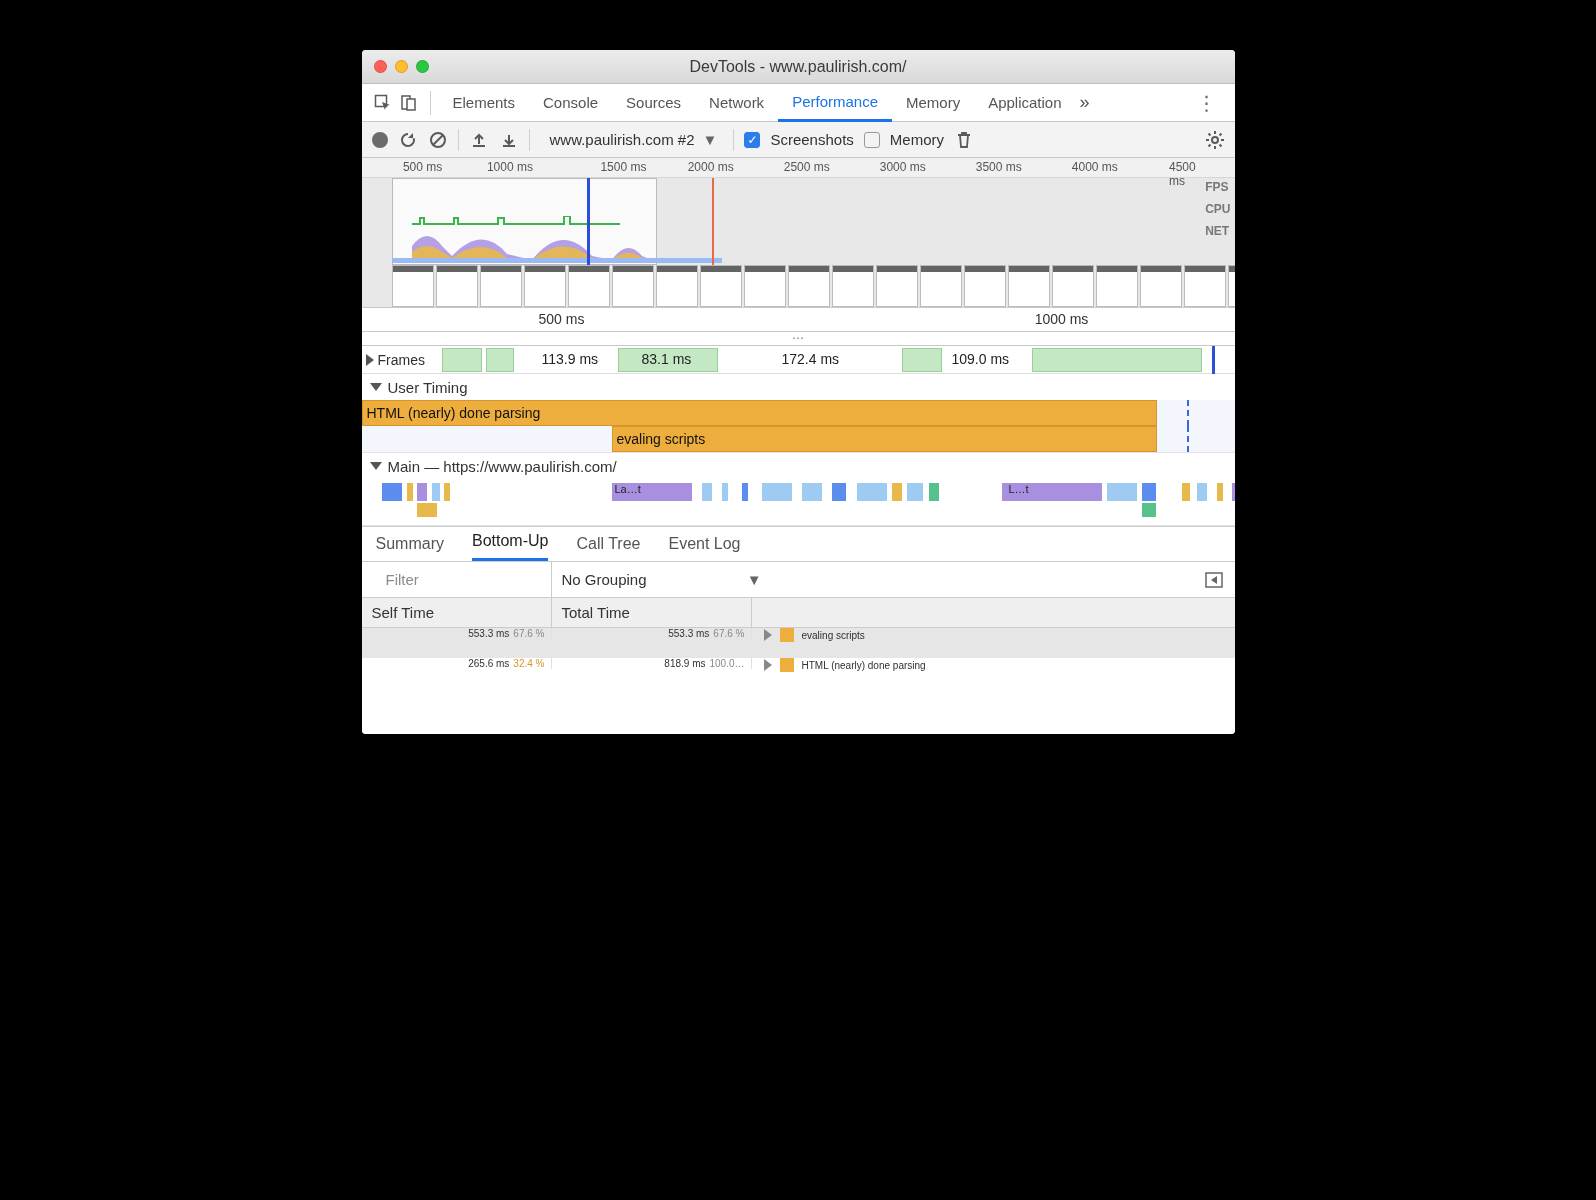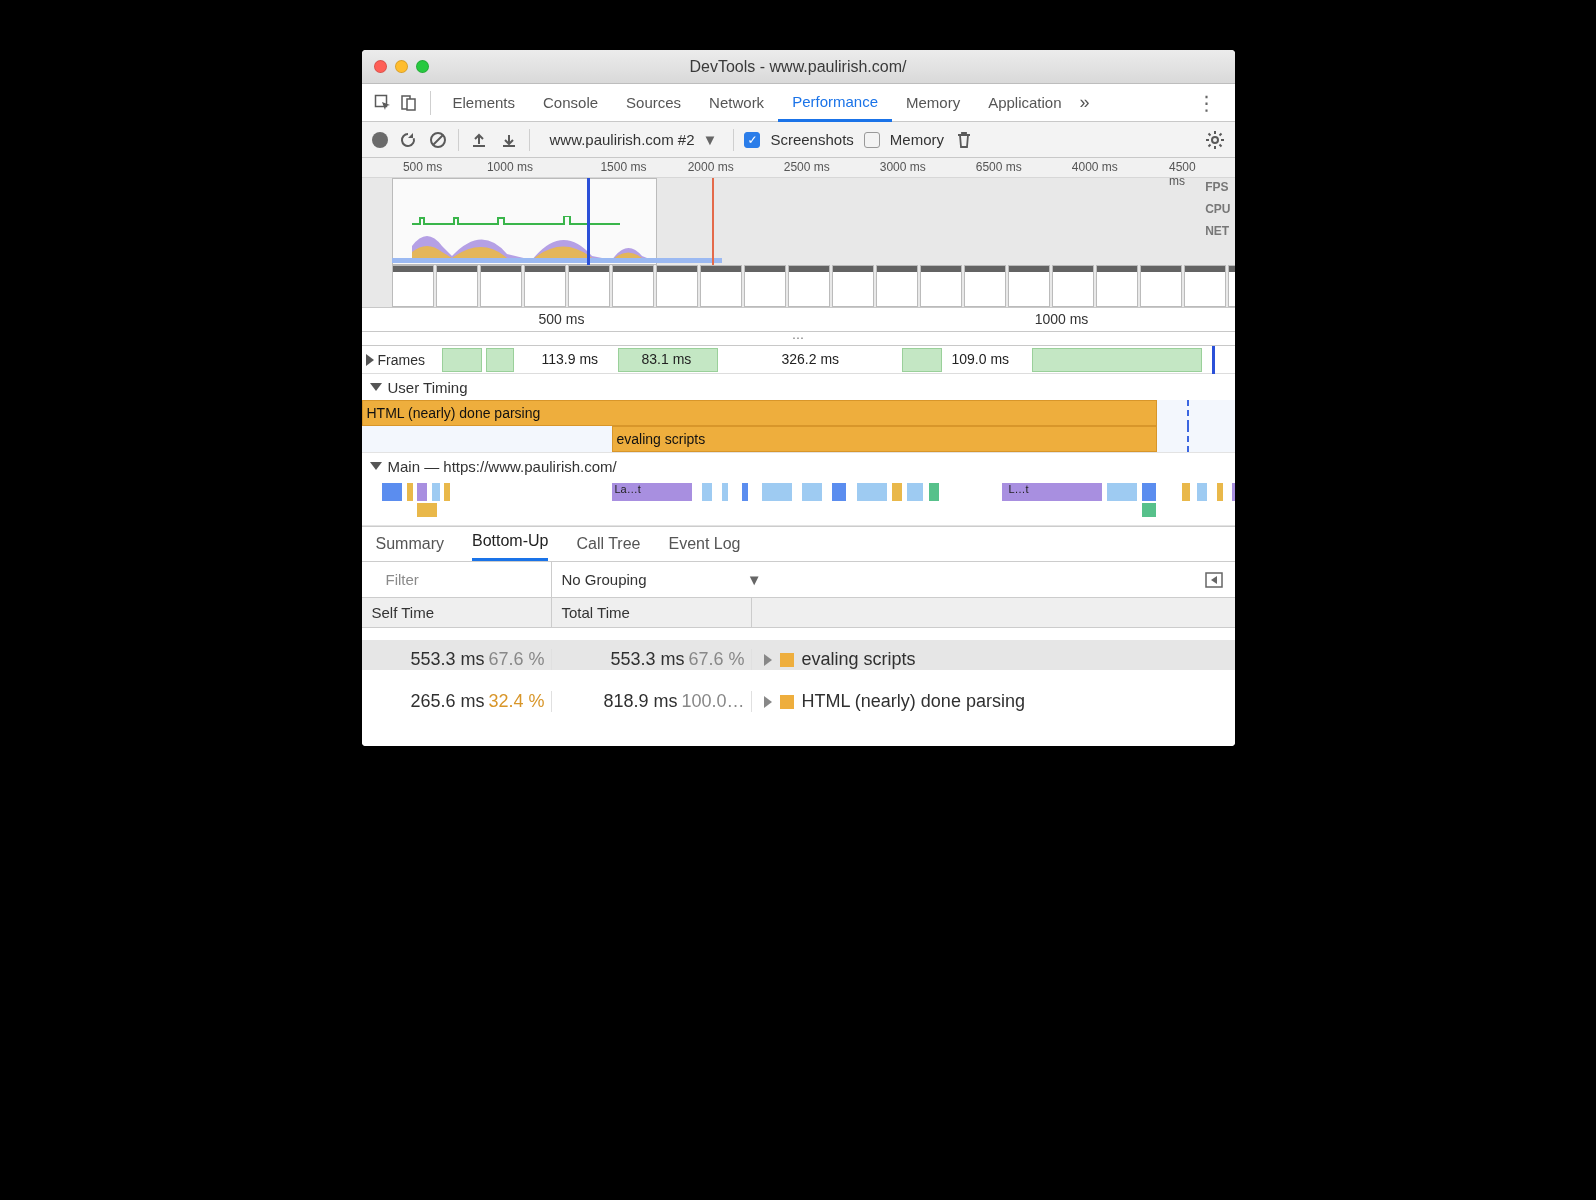--- a/index.html
+++ b/index.html
@@ -99,21 +99,21 @@
   .filter-row{height:36px;display:flex;align-items:center;border-bottom:1px solid #ccc;}
   .filter-input{flex:0 0 190px;padding:0 24px;color:#8a8a8a;height:36px;display:flex;align-items:center;border-right:1px solid #ccc;}
   .group-select{flex:0 0 220px;display:flex;align-items:center;padding:0 10px;color:#333;gap:10px;}
   .collapse-icon{margin-left:auto;padding:0 12px;color:#666;}
   
   .thead{height:30px;display:flex;background:#efefef;border-bottom:1px solid #ccc;font-size:15px;color:#333;}
   .th1{width:190px;padding-left:10px;display:flex;align-items:center;border-right:1px solid #ccc;}
   .th2{width:200px;padding-left:10px;display:flex;align-items:center;border-right:1px solid #ccc;}
   .th3{flex:1;padding-left:10px;display:flex;align-items:center;}
   .tbody{height:100px;}
-  .trow{height:30px;display:flex;align-items:flex-end;font-size:18px;margin-top:12px;}
+  .trow{height:30px;display:flex;align-items:flex-start;font-size:10px;}
   .trow:first-child{background:#e6e6e6;}
   .c1{width:190px;text-align:right;padding-right:6px;border-right:1px solid #e0e0e0;}
   .c2{width:200px;text-align:right;padding-right:6px;border-right:1px solid #e0e0e0;position:relative;}
   .c3{flex:1;display:flex;align-items:center;gap:8px;padding-left:12px;}
   .pct{color:#888;margin-left:4px;}
   .pct-orange{color:#d8962a;margin-left:4px;}
   .swatch{width:14px;height:14px;background:#eeae3d;}
   .c2-bg{position:absolute;left:0;top:0;bottom:0;background:#fbe9c3;z-index:-1;}
   .footer-space{height:6px;background:#fff;}
   svg { display:block; }
@@ -208,21 +208,21 @@
   </div>
 
   <div class="overview">
     <div class="ov-ruler">
       <span class="ov-tick" style="left:7%">500 ms</span>
       <span class="ov-tick" style="left:17%">1000 ms</span>
       <span class="ov-tick" style="left:30%">1500 ms</span>
       <span class="ov-tick" style="left:40%">2000 ms</span>
       <span class="ov-tick" style="left:51%">2500 ms</span>
       <span class="ov-tick" style="left:62%">3000 ms</span>
-      <span class="ov-tick" style="left:73%">6500 ms</span>
+      <span class="ov-tick" style="left:73%">3500 ms</span>
       <span class="ov-tick" style="left:84%">4000 ms</span>
       <span class="ov-tick" style="left:95%">4500 ms</span>
     </div>
     <div class="side-labels">
       <span>FPS</span>
       <span>CPU</span>
       <span>NET</span>
     </div>
     <div class="ov-body">
       <div class="sel-region"></div>
@@ -322,21 +322,21 @@
     <div class="frames-label">
       <span class="tri-right"></span>
       <span style="font-weight:500">Frames</span>
     </div>
     <div class="frames-strip">
       <div class="frame-slot" style="left:0px;width:40px"></div>
       <div class="frame-slot" style="left:44px;width:28px"></div>
       <div class="frame-time" style="left:100px">113.9 ms</div>
       <div class="frame-slot" style="left:176px;width:100px"></div>
       <div class="frame-time" style="left:200px">83.1 ms</div>
-      <div class="frame-time" style="left:340px">326.2 ms</div>
+      <div class="frame-time" style="left:340px">172.4 ms</div>
       <div class="frame-slot" style="left:460px;width:40px"></div>
       <div class="frame-time" style="left:510px">109.0 ms</div>
       <div class="frame-slot" style="left:590px;width:170px"></div>
       <div class="cursor-line" style="left:770px"></div>
       <div class="frame-time" style="left:840px">89.5 ms</div>
       <div class="frame-slot" style="left:920px;width:26px"></div>
       <div class="frame-slot" style="left:950px;width:20px"></div>
     </div>
   </div>
 

